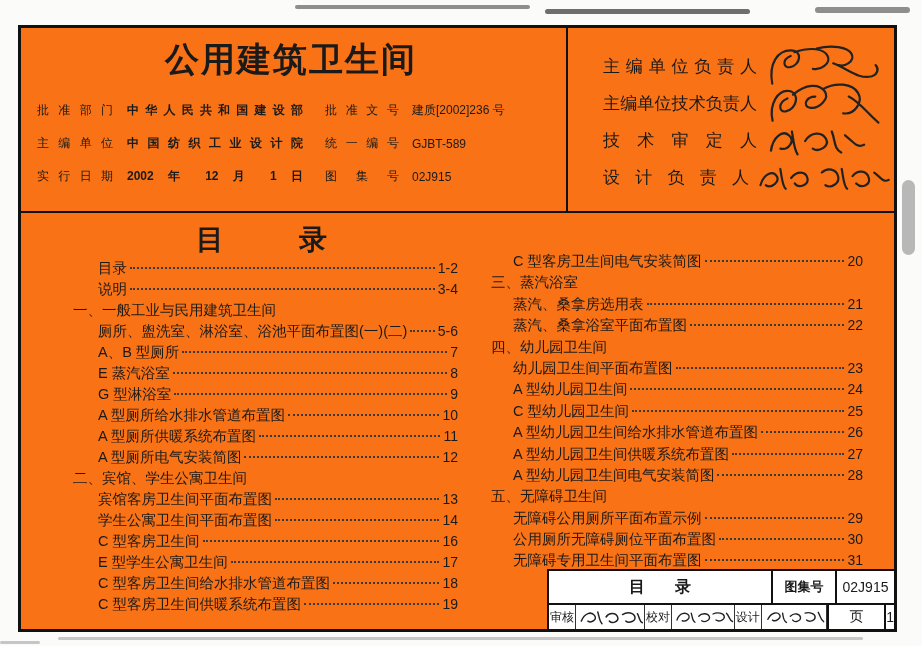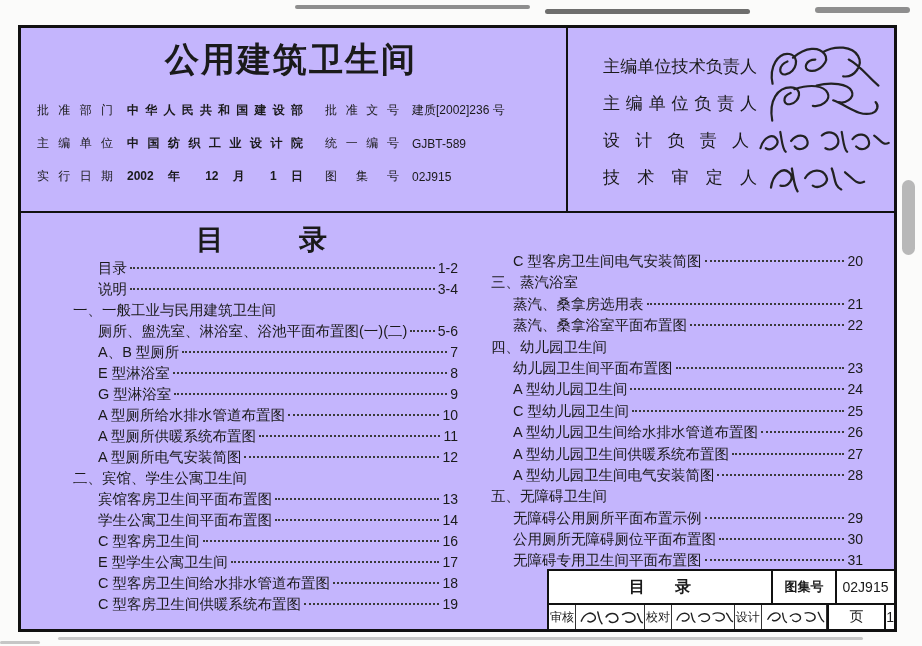--- a/index.html
+++ b/index.html
@@ -8,21 +8,21 @@
     position: relative;
     background: #fbfbfa;
     font-family: "Liberation Sans", sans-serif;
     color: #1a1a1a;
     overflow: hidden;
   }
   .outer-box {
     position: absolute; left: 18px; top: 25px;
     width: 879px; height: 607px;
     border: 3px solid #111;
-    background: #c4b5fd;
+    background: #f97316;
   }
   
   .header-divider {
     position: absolute; left: 0; top: 183px; width: 873px; height: 2px;
     background: #111;
   }
   .header-vline {
     position: absolute; left: 545px; top: 0; width: 2px; height: 183px;
     background: #111;
   }
@@ -123,43 +123,43 @@
     <div class="info-row">
       <span class="info-label1">实行日期</span>
       <span class="info-value1">2002 年 12 月 1 日</span>
       <span class="info-label2">图集号</span>
       <span class="info-value2">02J915</span>
     </div>
   </div>
 
   <div class="sig-block">
     <div class="sig-row">
+      <span class="sig-label">主编单位负责人</span>
+      <svg width="120" height="50" viewBox="0 0 130 52">
+        <path class="sig-stroke" d="M10 44 C6 22 16 8 30 8 C44 8 40 24 30 26 C22 28 20 18 30 14 M34 10 C52 4 66 6 70 14 C74 22 62 30 54 28 M58 6 C74 2 92 4 96 12 C100 20 88 26 82 24 M76 22 C92 28 104 40 118 36 C124 34 126 28 122 24"></path>
+      </svg>
+    </div>
+    <div class="sig-row">
       <span class="sig-label">主编单位技术负责人</span>
       <svg width="125" height="52" viewBox="0 0 130 56">
         <path class="sig-stroke" d="M8 46 C4 28 14 12 26 14 C38 16 34 34 22 36 C14 37 14 26 24 22 M30 18 C44 6 58 6 64 14 C70 22 58 34 48 32 C40 30 44 20 54 20 M62 12 C76 4 94 6 100 16 C106 26 96 40 84 38 M90 20 C102 26 112 40 122 48"></path>
       </svg>
     </div>
     <div class="sig-row">
-      <span class="sig-label">主编单位负责人</span>
-      <svg width="120" height="50" viewBox="0 0 130 52">
-        <path class="sig-stroke" d="M10 44 C6 22 16 8 30 8 C44 8 40 24 30 26 C22 28 20 18 30 14 M34 10 C52 4 66 6 70 14 C74 22 62 30 54 28 M58 6 C74 2 92 4 96 12 C100 20 88 26 82 24 M76 22 C92 28 104 40 118 36 C124 34 126 28 122 24"></path>
+      <span class="sig-label">技术审定人</span>
+      <svg width="110" height="38" viewBox="0 0 115 40">
+        <path class="sig-stroke" d="M8 30 C10 16 20 8 27 14 C34 20 26 30 18 28 M30 10 C32 20 32 28 36 34 M44 20 C50 10 62 10 66 18 C70 26 58 32 52 28 M72 10 C76 20 74 28 82 32 M86 14 C94 20 98 28 106 24"></path>
       </svg>
     </div>
     <div class="sig-row">
       <span class="sig-label">设计负责人</span>
       <svg width="140" height="38" viewBox="0 0 155 40">
         <path class="sig-stroke" d="M6 28 C10 14 20 12 24 18 C28 24 18 32 12 28 M28 10 C30 20 30 28 34 32 M40 20 C46 12 56 12 58 20 C60 28 48 32 44 26 M74 14 C80 8 90 10 92 18 C94 26 84 32 78 28 M96 10 C98 20 98 28 102 32 M108 18 C114 10 124 12 126 20 C128 28 118 32 112 26 M132 14 C138 18 142 26 148 22"></path>
       </svg>
     </div>
-    <div class="sig-row">
-      <span class="sig-label">技术审定人</span>
-      <svg width="110" height="38" viewBox="0 0 115 40">
-        <path class="sig-stroke" d="M8 30 C10 16 20 8 27 14 C34 20 26 30 18 28 M30 10 C32 20 32 28 36 34 M44 20 C50 10 62 10 66 18 C70 26 58 32 52 28 M72 10 C76 20 74 28 82 32 M86 14 C94 20 98 28 106 24"></path>
-      </svg>
-    </div>
   </div>
 
   <div class="toc-heading">目录</div>
   <div class="toc-col toc-col-left" id="toc-left">
       <div class="toc-row item">
         <span class="toc-text">目录</span>
         <span class="leader"></span>
         <span class="pg">1-2</span>
       </div>
       <div class="toc-row item">
@@ -174,21 +174,21 @@
         <span class="toc-text">厕所、盥洗室、淋浴室、浴池平面布置图(一)(二)</span>
         <span class="leader"></span>
         <span class="pg">5-6</span>
       </div>
       <div class="toc-row item">
         <span class="toc-text">A、B 型厕所</span>
         <span class="leader"></span>
         <span class="pg">7</span>
       </div>
       <div class="toc-row item">
-        <span class="toc-text">E 型淋浴室</span>
+        <span class="toc-text">E 蒸汽浴室</span>
         <span class="leader"></span>
         <span class="pg">8</span>
       </div>
       <div class="toc-row item">
         <span class="toc-text">G 型淋浴室</span>
         <span class="leader"></span>
         <span class="pg">9</span>
       </div>
       <div class="toc-row item">
         <span class="toc-text">A 型厕所给水排水管道布置图</span>

